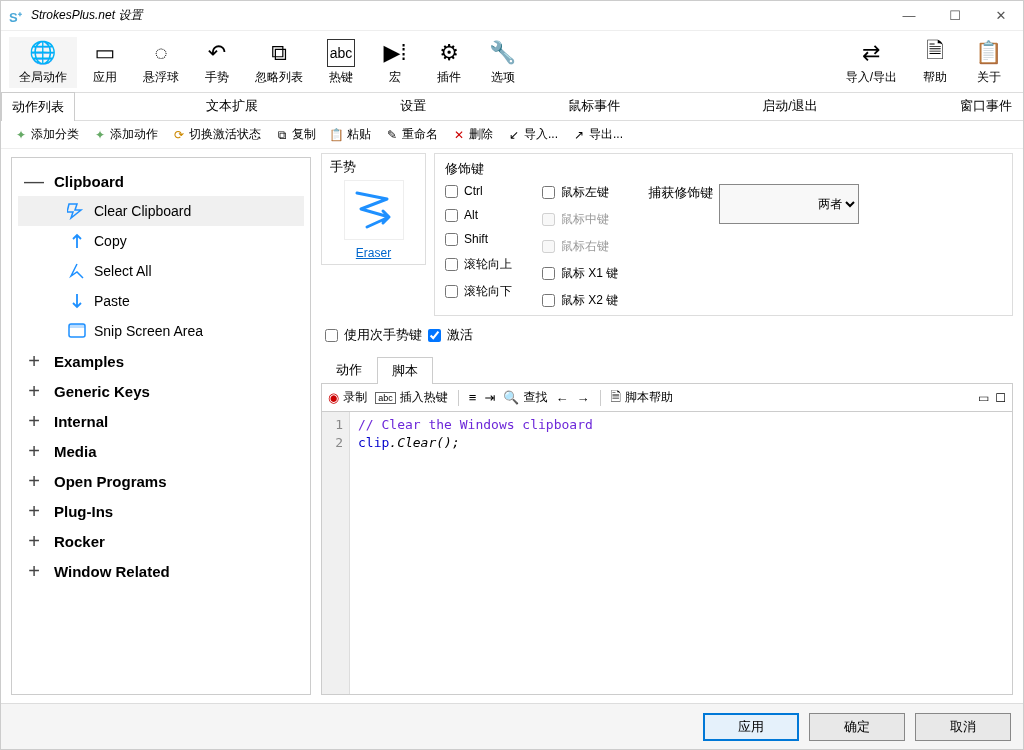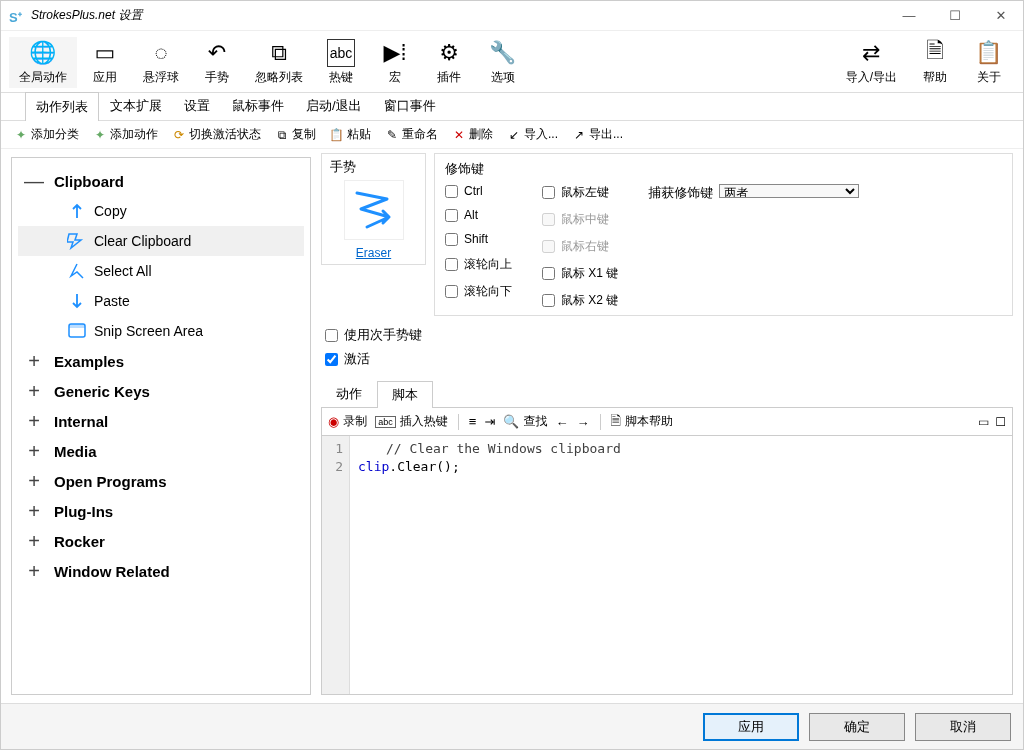--- a/index.html
+++ b/index.html
@@ -14,21 +14,21 @@
 
 
 .main-toolbar { display: flex; padding: 6px 8px 4px 8px; border-bottom: 1px solid #ddd; gap: 2px; }
 .main-toolbar .tb-item { display: flex; flex-direction: column; align-items: center; padding: 2px 10px; min-width: 52px; cursor: default; }
 .main-toolbar .tb-item.active { background: #f5f5f5; }
 .main-toolbar .tb-icon { width: 28px; height: 28px; display: flex; align-items: center; justify-content: center; font-size: 22px; }
 .main-toolbar .tb-label { font-size: 12px; margin-top: 2px; }
 .main-toolbar .spacer { flex: 1; }
 
 
-.sub-tabs { display: flex; padding: 0 24px; border-bottom: 1px solid #ddd; height: 28px; align-items: flex-end; }
+.sub-tabs { display: flex; padding: 0 0; border-bottom: 1px solid #ddd; height: 28px; align-items: flex-end; justify-content: space-between; }
 .sub-tab { padding: 5px 10px; font-size: 13px; cursor: default; border: 1px solid transparent; border-bottom: none; }
 .sub-tab.active { border-color: #ccc; background: #fff; position: relative; top: 1px; }
 
 
 .action-bar { display: flex; align-items: center; padding: 4px 8px; gap: 4px; height: 28px; font-size: 12px; border-bottom: 1px solid #eee; }
 .action-bar .ab-item { display: flex; align-items: center; gap: 3px; padding: 2px 5px; cursor: default; }
 .ab-icon { display: inline-flex; width: 14px; height: 14px; align-items: center; justify-content: center; font-size: 12px; }
 
 
 .main-content { flex: 1; display: flex; overflow: hidden; }
@@ -54,46 +54,46 @@
 
 .modifier-box { border: 1px solid #ddd; padding: 6px 10px; flex: 1; }
 .mod-title { font-size: 13px; margin-bottom: 6px; }
 .mod-grid { display: flex; gap: 30px; }
 .mod-col { display: flex; flex-direction: column; gap: 10px; }
 .mod-col label { display: flex; align-items: center; gap: 6px; font-size: 12px; }
 .mod-col input[type=checkbox] { width: 13px; height: 13px; }
 .mod-col label.disabled { color: #999; }
 .capture-col { display: flex; flex-direction: row; gap: 6px; }
 .capture-col .cap-label { font-size: 13px; }
-.capture-col select { width: 140px; height: 14px; border: 1px solid #888; background: #f8f8f8; font-size: 12px; }
-
-.secondary-opts { margin: 10px 0 6px 4px; display: flex; flex-direction: column; gap: 6px; }
+.capture-col select { width: 140px; height: 40px; border: 1px solid #888; background: #f8f8f8; font-size: 12px; text-align: right; }
+
+.secondary-opts { margin: 10px 0 6px 4px; display: flex; flex-direction: row; gap: 6px; }
 .secondary-opts label { display: flex; align-items: center; gap: 6px; font-size: 13px; }
 
 
 .script-tabs { display: flex; margin-top: 6px; border-bottom: 1px solid #ccc; }
 .script-tab { padding: 4px 14px; font-size: 13px; border: 1px solid transparent; border-bottom: none; cursor: default; }
 .script-tab.active { border-color: #ccc; background: #fff; position: relative; top: 1px; }
 
 
 .editor-toolbar { display: flex; align-items: center; gap: 8px; padding: 4px 6px; border: 1px solid #ccc; border-top: none; height: 28px; font-size: 12px; }
 .et-item { display: flex; align-items: center; gap: 4px; cursor: default; }
 .et-sep { width: 1px; height: 16px; background: #ccc; margin: 0 2px; }
 .et-right { margin-left: auto; display: flex; gap: 6px; }
 .et-icon { font-size: 13px; }
 
 
 .code-editor { flex: 1; border: 1px solid #ccc; border-top: none; display: flex; font-family: Consolas, monospace; font-size: 13px; overflow: hidden; background: #fff; }
 .gutter { background: #f0f0f0; border-right: 1px solid #ddd; padding: 4px 6px 4px 10px; color: #888; text-align: right; min-width: 28px; }
 .gutter div { height: 18px; line-height: 18px; }
 .code-body { padding: 4px 8px; flex: 1; }
 .code-body .line { height: 18px; line-height: 18px; white-space: pre; }
-.comment { color: #404040; margin-left: 28px; }
+.comment { color: #6d28d9; }
 .ident { color: #0000cc; }
-.method { color: #000; }
+.method { color: #000; font-style: italic; }
 
 
 .footer { height: 46px; display: flex; align-items: center; justify-content: flex-end; padding: 0 12px; gap: 10px; border-top: 1px solid #ddd; background: #f5f5f5; }
 .footer button { width: 96px; height: 28px; border: 1px solid #888; background: #e8e8e8; font-size: 13px; cursor: default; }
 .footer button.primary { border: 2px solid #0078d7; background: #e5f1fb; }
 
 svg { display: block; }
 </style>
 </head>
 <body>
@@ -208,35 +208,35 @@
     </span>
 </div>
 
 <div class="main-content">
 
   <div class="tree-panel">
     <div class="tree-item cat">
         <span class="tree-icon">—</span>
         <span>Clipboard</span>
       </div>
+    <div class="tree-item child selected">
+        <span class="child-icon">
+          <svg width="20" height="18" viewBox="0 0 20 18">
+            <path d="M2 2 L10 2 L8 8 L14 8 L4 16 L6 10 L0 10 Z" fill="none" stroke="#1e90ff" stroke-width="1.5"></path>
+          </svg>
+        </span>
+        <span>Clear Clipboard</span>
+      </div>
     <div class="tree-item child">
         <span class="child-icon">
           <svg width="14" height="18">
             <path d="M7 16 L7 3 M3 7 L7 3 L11 7" fill="none" stroke="#1e90ff" stroke-width="1.8"></path>
           </svg>
         </span>
         <span>Copy</span>
-      </div>
-    <div class="tree-item child selected">
-        <span class="child-icon">
-          <svg width="20" height="18" viewBox="0 0 20 18">
-            <path d="M2 2 L10 2 L8 8 L14 8 L4 16 L6 10 L0 10 Z" fill="none" stroke="#1e90ff" stroke-width="1.5"></path>
-          </svg>
-        </span>
-        <span>Clear Clipboard</span>
       </div>
     <div class="tree-item child">
         <span class="child-icon">
           <svg width="16" height="18">
             <path d="M8 2 L2 14 L8 10 L14 16" fill="none" stroke="#1e90ff" stroke-width="1.5"></path>
           </svg>
         </span>
         <span>Select All</span>
       </div>
     <div class="tree-item child">

